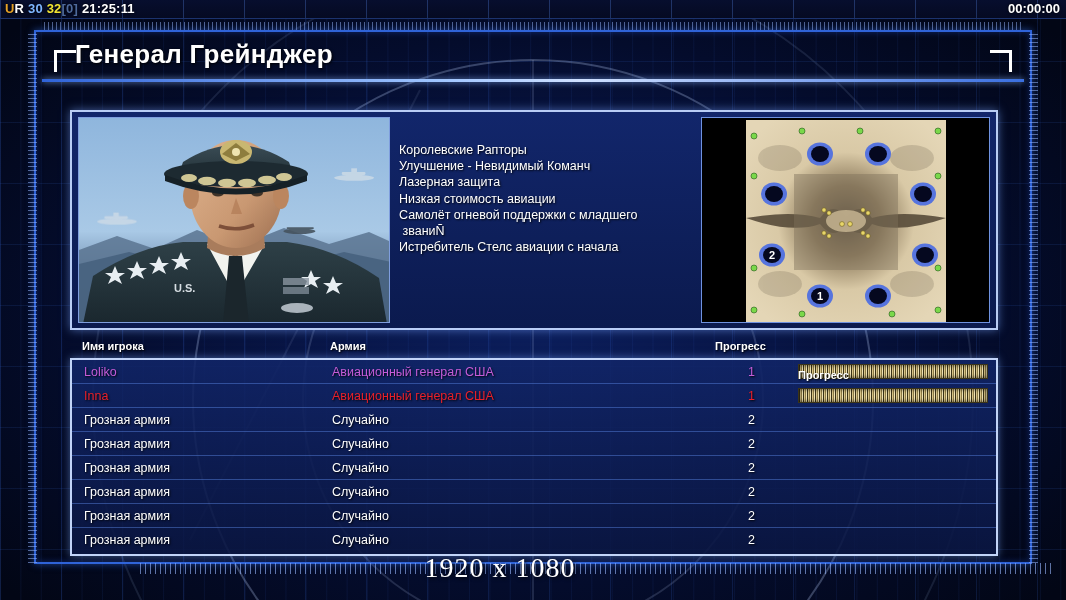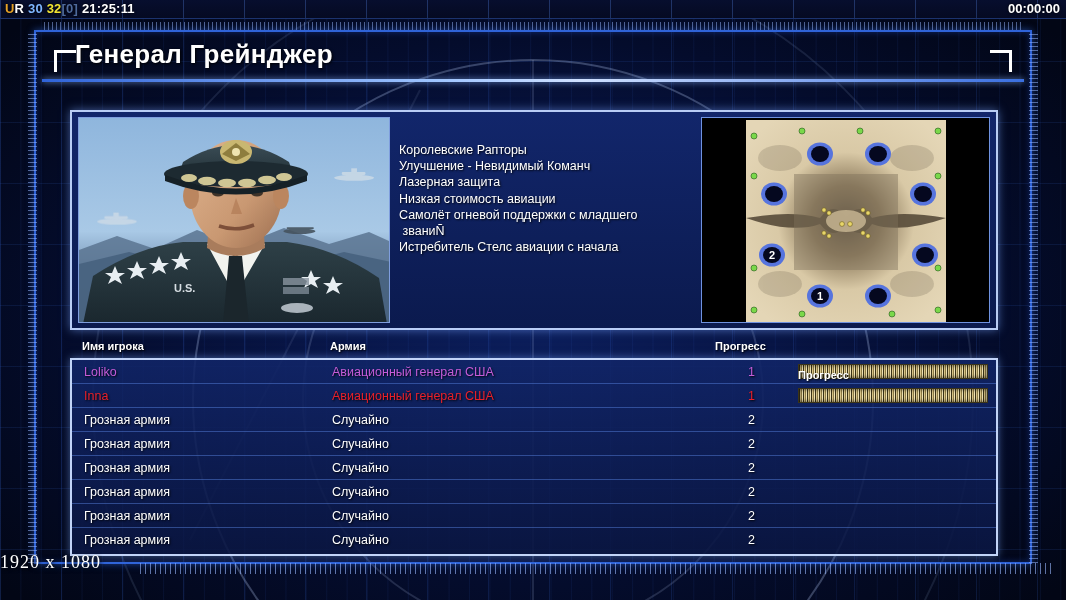--- a/index.html
+++ b/index.html
@@ -216,21 +216,22 @@
       #d8c489 1px, #d8c489 2px,
       #8d7c46 2px, #8d7c46 3px,
       #efe2b4 3px, #efe2b4 4px);
     background-color: #6d5f33;
     box-shadow: inset 0 0 4px rgba(0,0,0,0.7);
   }
 
   
   .res-overlay {
     position: absolute; left: 0; top: 552px; width: 1000px;
-    font-size: 18px;
+    text-align: center;
+    font-size: 28px;
     color: #ffffff;
     font-family: "Liberation Serif", serif;
     text-shadow: 1px 1px 4px rgba(0,0,0,0.95);
     z-index: 60;
     letter-spacing: 1px;
   }
 </style>
 </head>
 <body>
 

